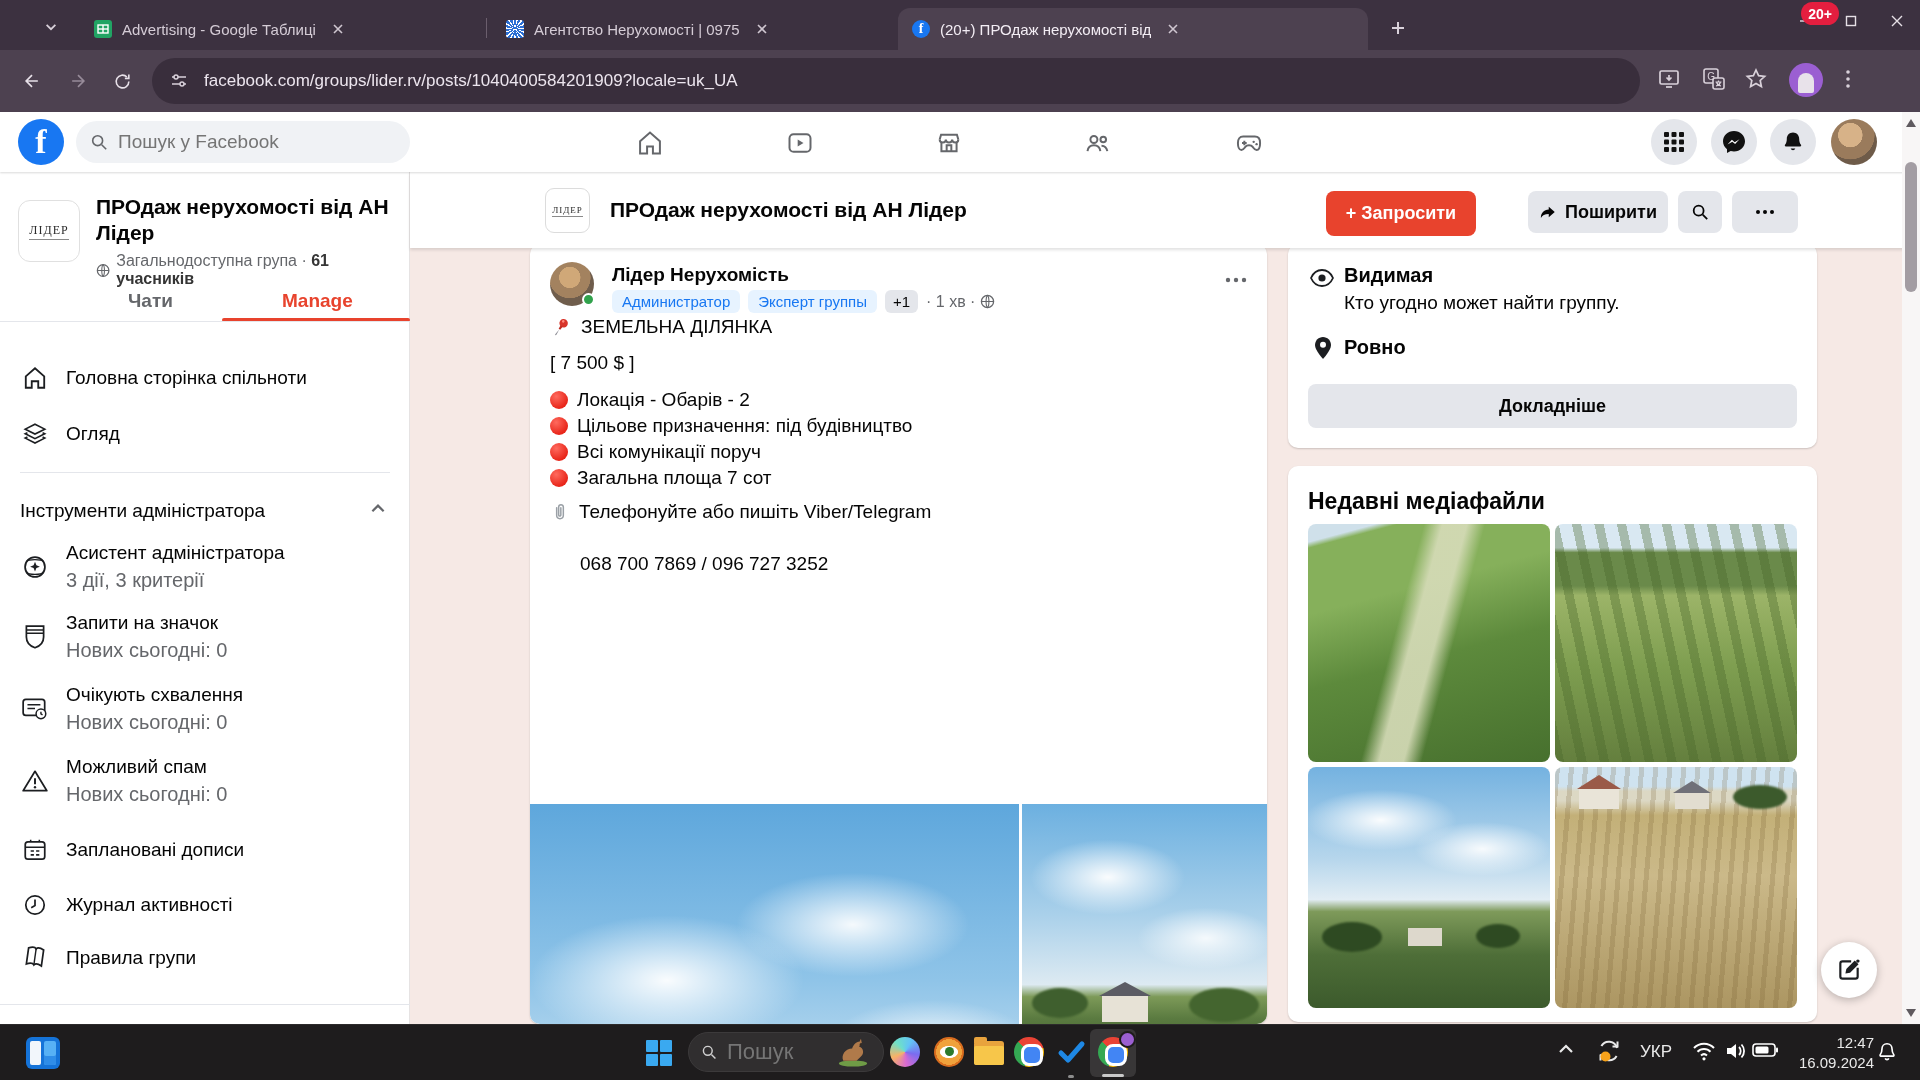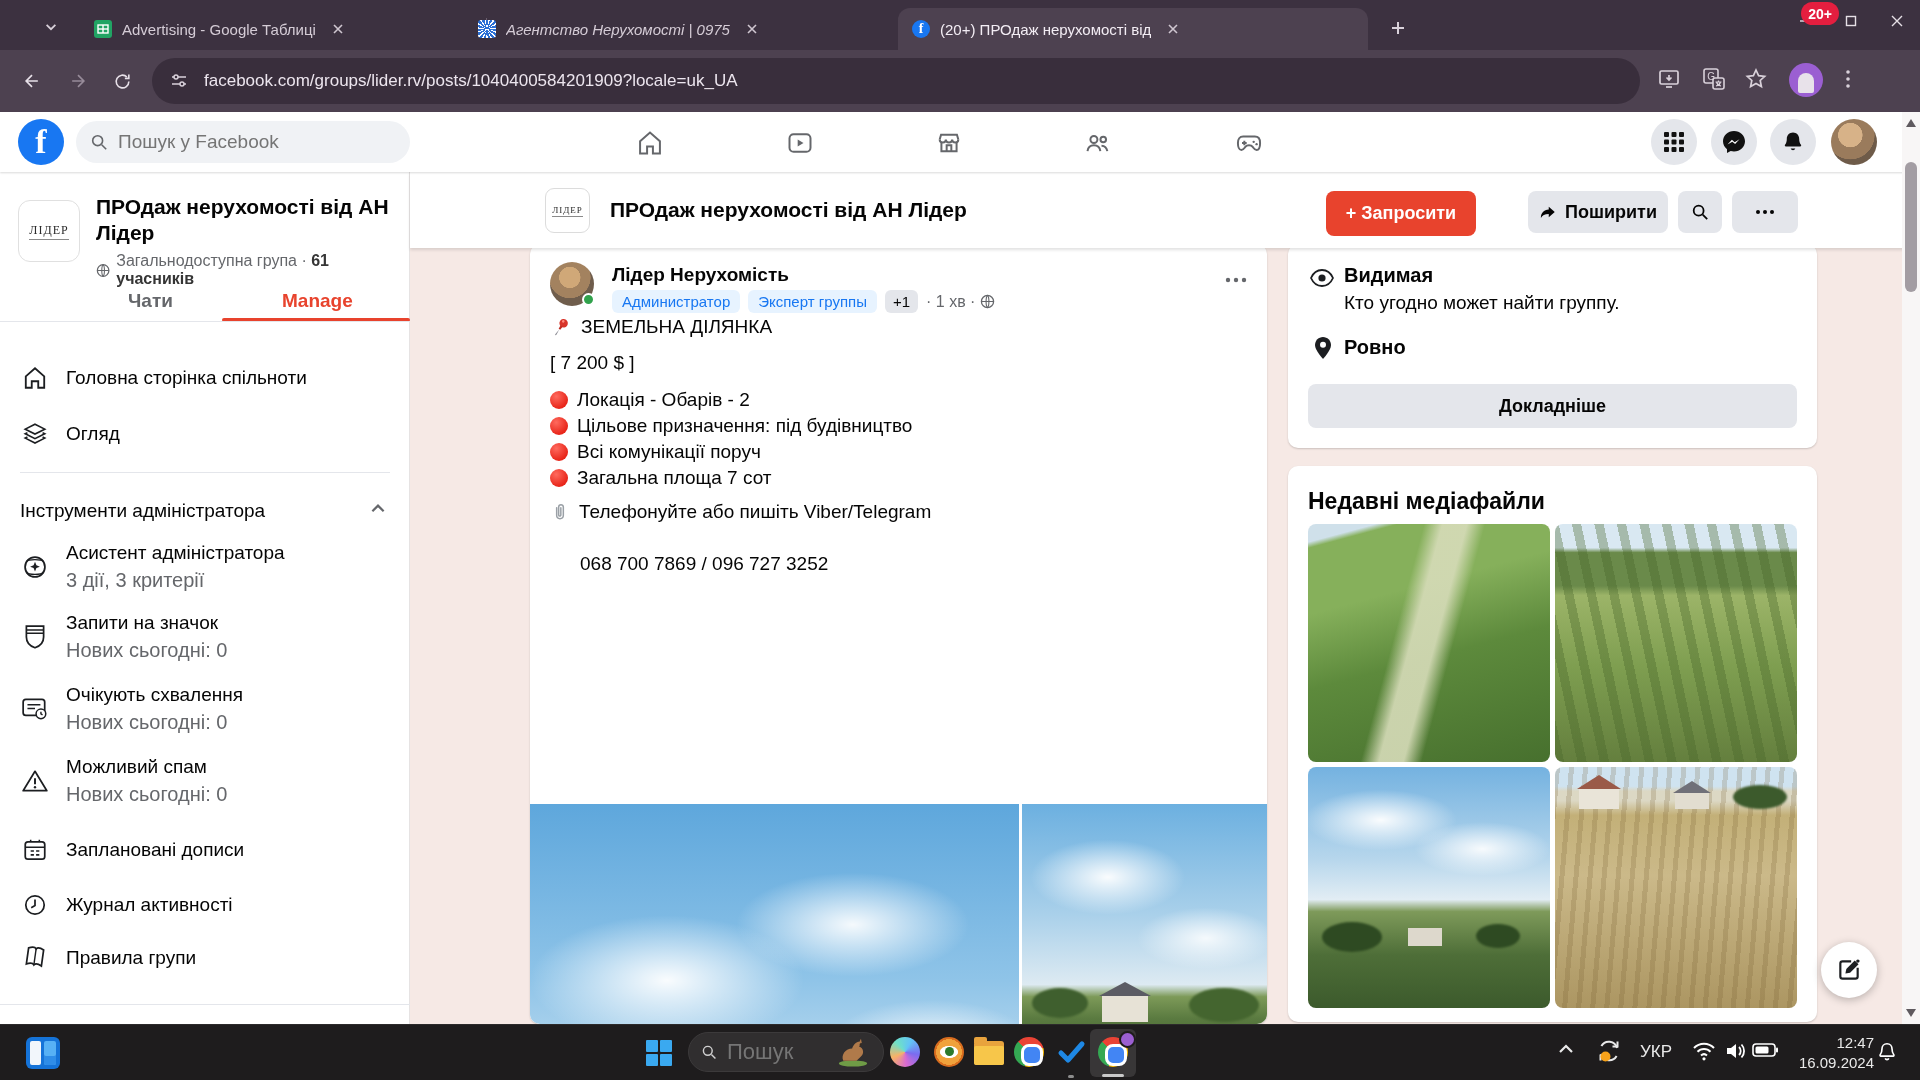--- a/index.html
+++ b/index.html
@@ -183,21 +183,21 @@
     </span>
     <span class="t-title">Advertising - Google Таблиці</span>
     <span class="t-close">
       <svg width="12" height="12" viewBox="0 0 12 12">
           <path d="M2 2l8 8M10 2l-8 8" stroke="currentColor" stroke-width="1.6"></path>
         </svg>
     </span>
   </div>
   <div class="tab-sep" style="left:486px;"></div>
 
-  <div class="tab" style="left:464px; width:400px;font-style:italic;">
+  <div class="tab" style="left:492px; width:400px;">
     <span class="favicon" style="border-radius:3px;background:repeating-conic-gradient(from 200deg,#ffffff 0 9deg,#2b6fd4 9deg 24deg);"></span>
     <span class="t-title">Агентство Нерухомості | 0975</span>
     <span class="t-close">
       <svg width="12" height="12" viewBox="0 0 12 12">
           <path d="M2 2l8 8M10 2l-8 8" stroke="currentColor" stroke-width="1.6"></path>
         </svg>
     </span>
   </div>
 
   <div class="tab active" style="left:898px; width:470px;">
@@ -543,21 +543,21 @@
     <svg width="22" height="22" viewBox="0 0 24 24">
         <g transform="rotate(35 12 12)">
           <circle cx="12" cy="7" r="4.6" fill="#d8342a"></circle>
           <circle cx="10.5" cy="5.5" r="1.4" fill="#ff8a7e"></circle>
           <path d="M10.6 10.8h2.8l-.4 4.2h-2z" fill="#c02a20"></path>
           <path d="M12 15l-.7 7 .7 1 .7-1z" fill="#8d8d95"></path>
         </g>
       </svg>
     <span>ЗЕМЕЛЬНА ДІЛЯНКА</span>
   </div>
-  <div class="post-line" style="top:108px;">[ 7 200 $ ]</div>
+  <div class="post-line" style="top:108px;">[ 7 500 $ ]</div>
 
   <div class="post-line" style="top:145px;">
     <span class="red-dot"></span>
     <span>Локація - Обарів - 2</span>
   </div>
   <div class="post-line" style="top:171px;">
     <span class="red-dot"></span>
     <span>Цільове призначення: під будівництво</span>
   </div>
   <div class="post-line" style="top:197px;">

